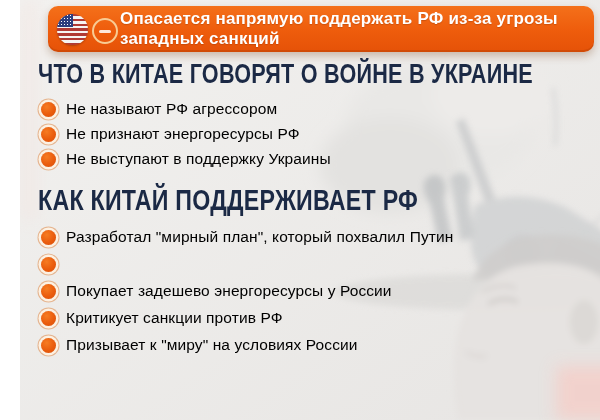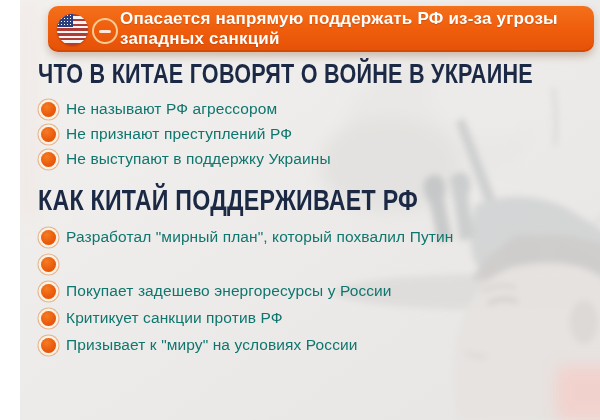--- a/index.html
+++ b/index.html
@@ -48,21 +48,21 @@
   ul.list{list-style:none;margin:7px 0 0 0;padding:0;}
   .list1 li{height:25px;}
   .list2 li{height:27px;}
   li.row{display:flex;align-items:center;}
   .dot{
     flex:0 0 auto;width:15px;height:15px;border-radius:50%;margin:0 10px 0 3px;
     background:radial-gradient(circle at 38% 32%,#f67c22 0%,#ea5c0d 55%,#d94f08 100%);
     box-shadow:0 0 0 2.5px #fcf1e3, 0 0 0 3.5px rgba(224,150,95,.65);
   }
   .txt{
-    color:#0f766e;font-size:15.5px;line-height:1;letter-spacing:.1px;white-space:nowrap;
+    color:#000000;font-size:15.5px;line-height:1;letter-spacing:.1px;white-space:nowrap;
   }
 </style>
 </head>
 <body>
 
 <div class="stage">
 
   <svg class="bg" viewBox="0 0 600 420" aria-hidden="true">
     <defs>
       <filter id="b8" x="-50%" y="-50%" width="200%" height="200%">
@@ -125,21 +125,21 @@
   <div class="content">
 
     <h1 class="h h1">ЧТО В КИТАЕ ГОВОРЯТ О ВОЙНЕ В УКРАИНЕ</h1>
     <ul class="list list1">
       <li class="row">
         <span class="dot"></span>
         <span class="txt">Не называют РФ агрессором</span>
       </li>
       <li class="row">
         <span class="dot"></span>
-        <span class="txt">Не признают преступлений РФ</span>
+        <span class="txt">Не признают энергоресурсы РФ</span>
       </li>
       <li class="row">
         <span class="dot"></span>
         <span class="txt">Не выступают в поддержку Украины</span>
       </li>
     </ul>
 
     <h2 class="h h2">КАК КИТАЙ ПОДДЕРЖИВАЕТ РФ</h2>
     <ul class="list list2">
       <li class="row">

